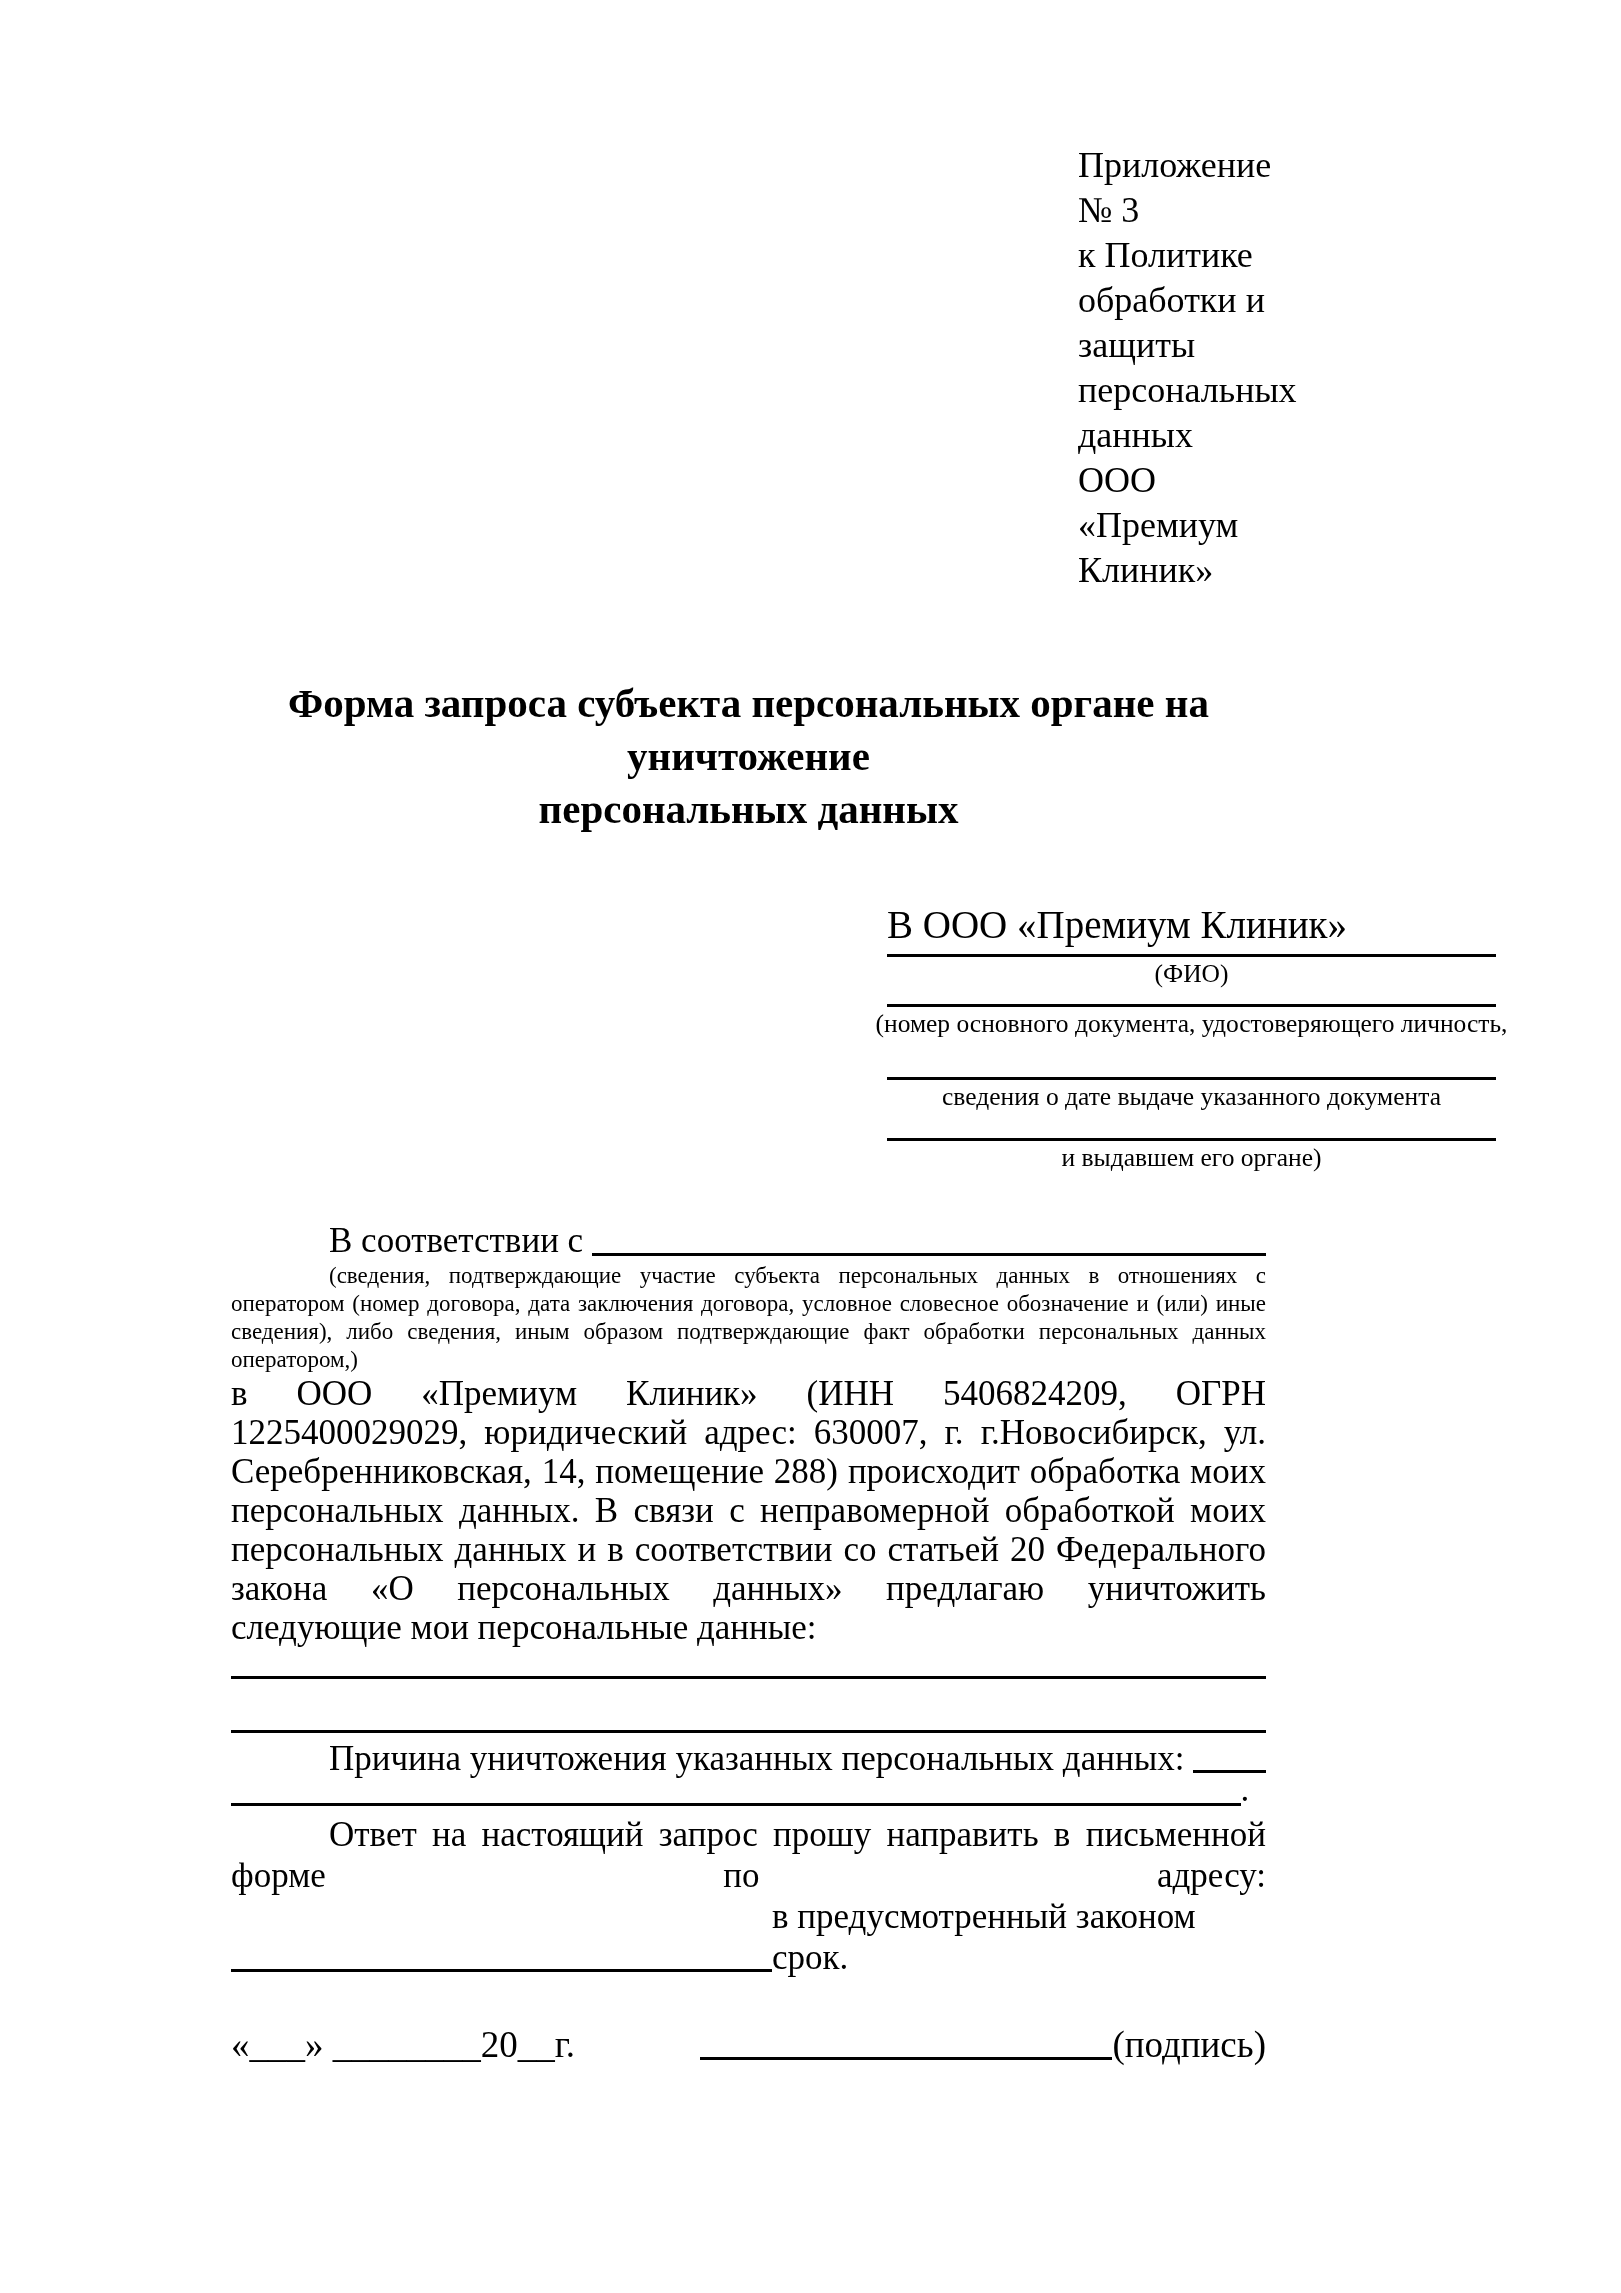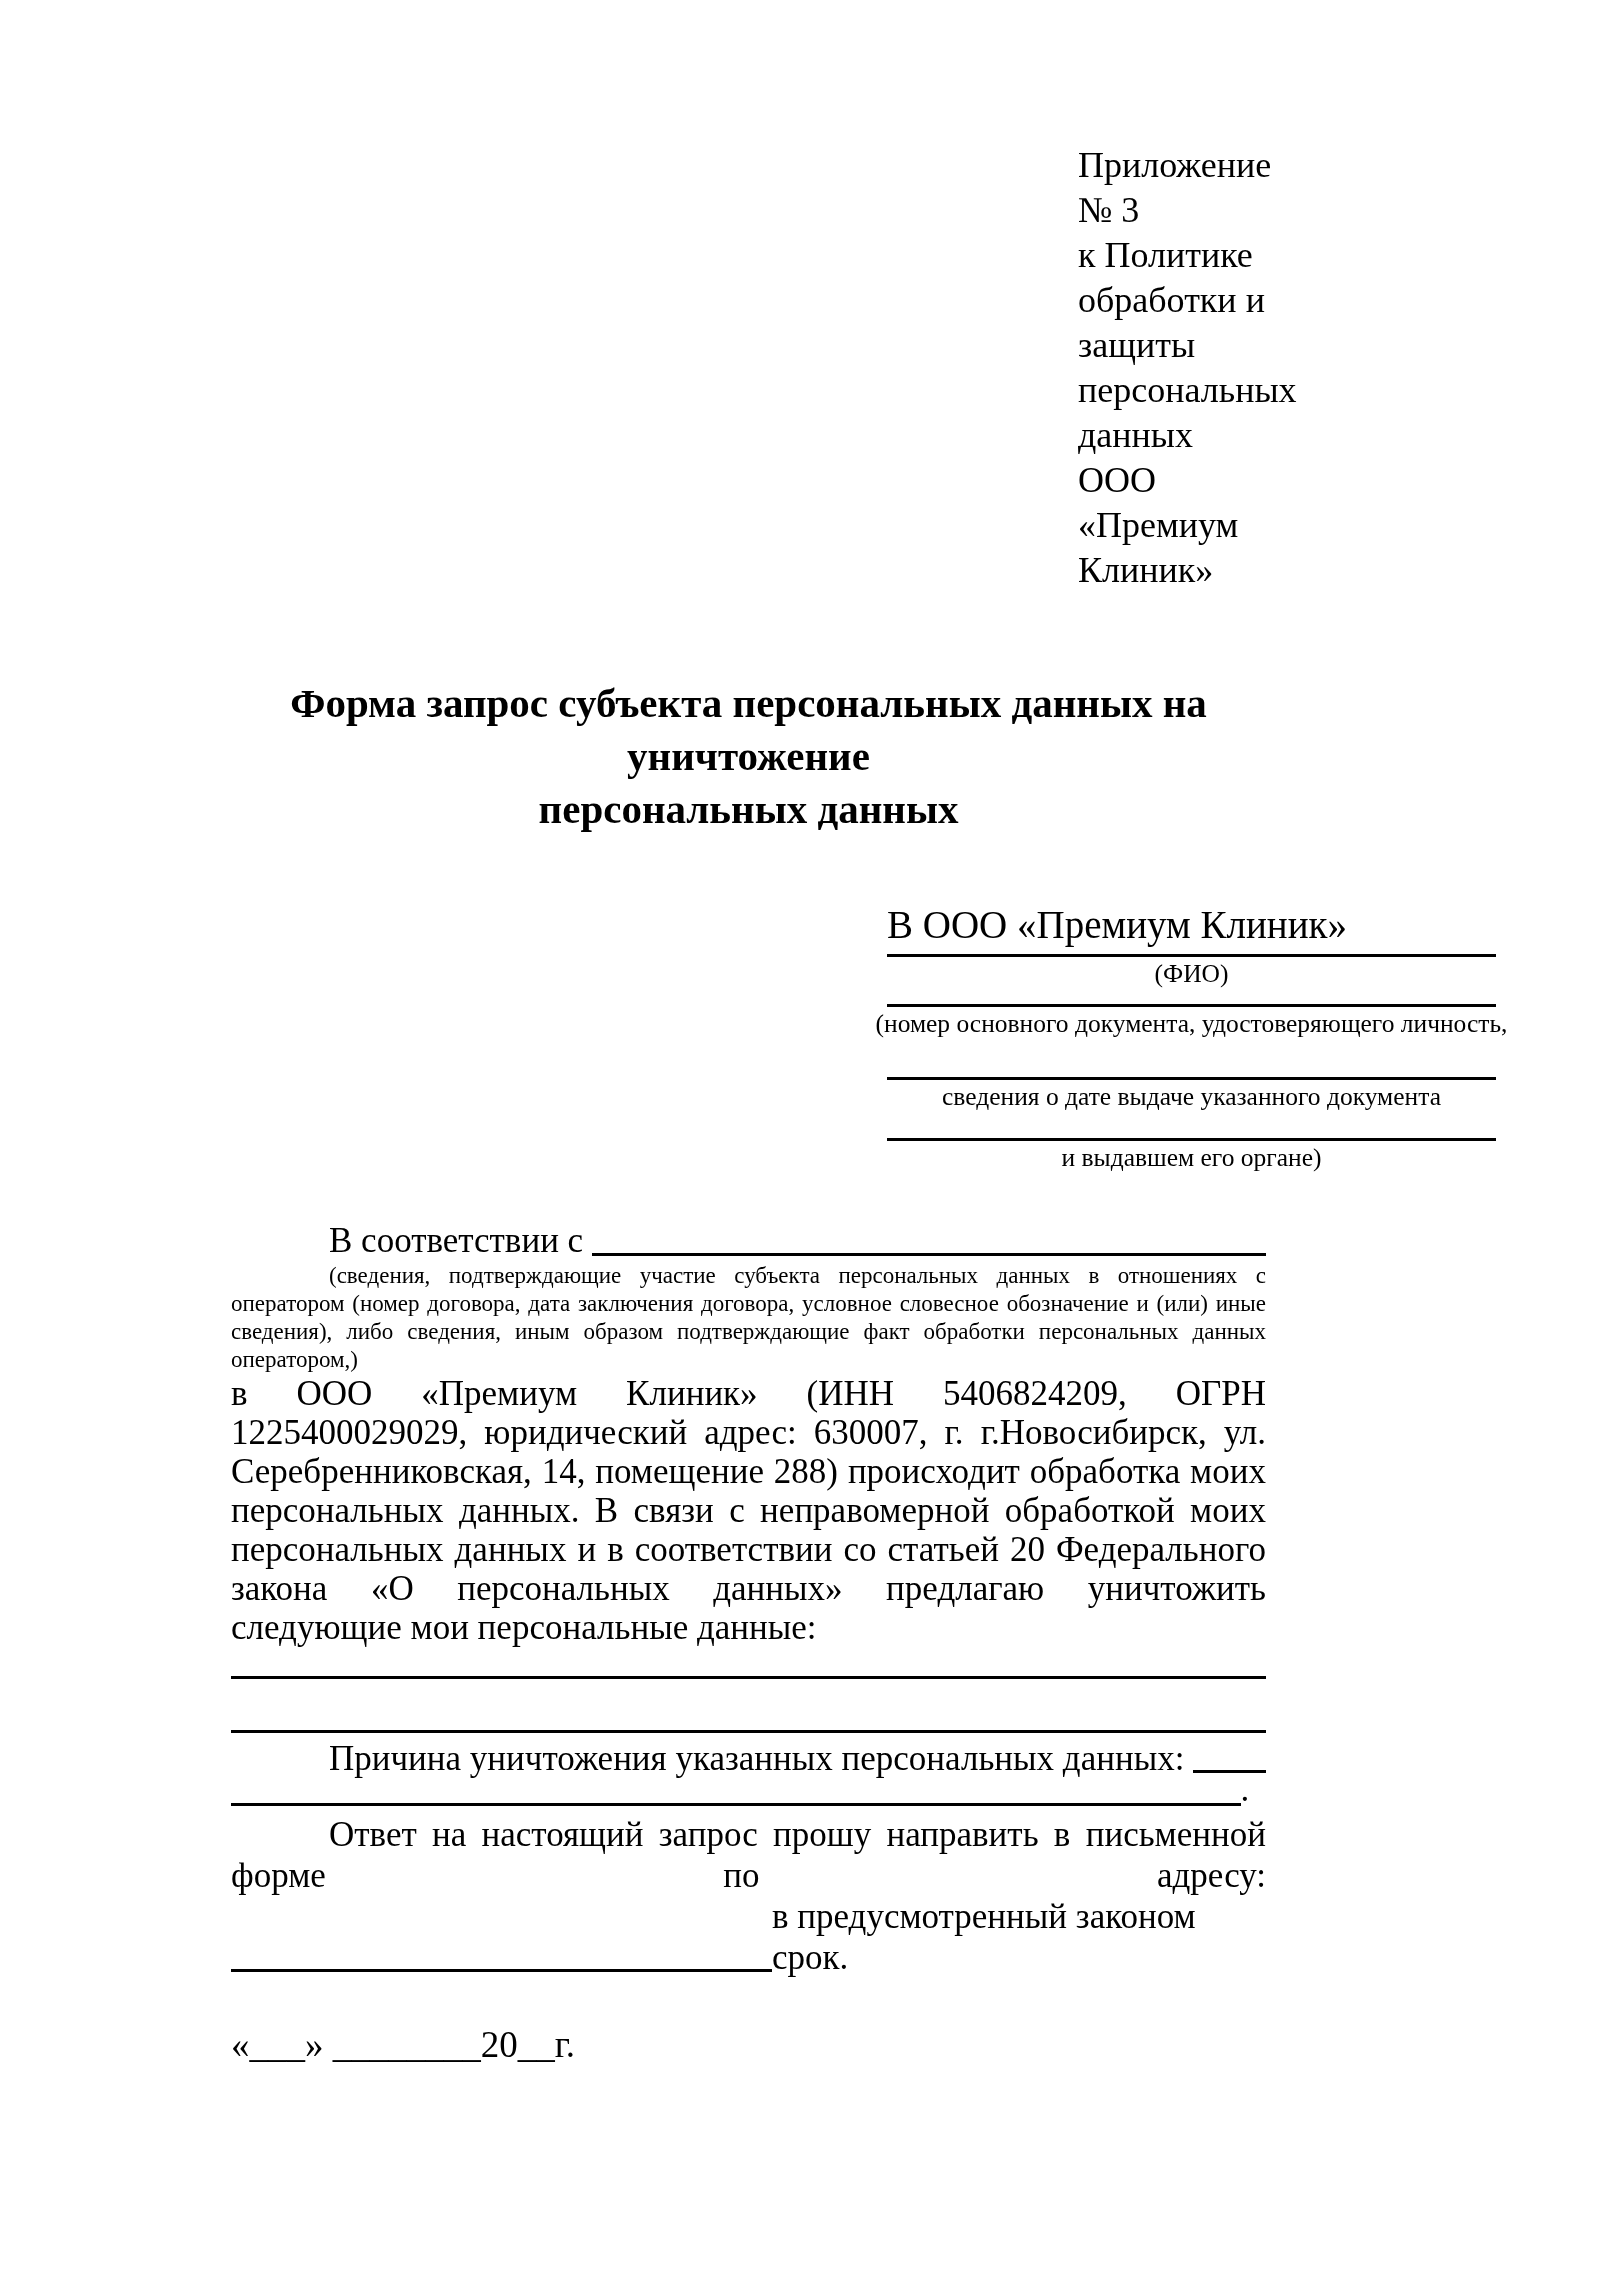--- a/index.html
+++ b/index.html
@@ -66,21 +66,21 @@
 <div class="page">
 
   <div class="header-block">
     <div>Приложение № 3</div>
     <div>к Политике обработки и защиты</div>
     <div>персональных данных</div>
     <div>ООО «Премиум Клиник»</div>
   </div>
 
   <div class="title">
-    <div>Форма запрос субъекта персональных данных на уничтожение</div>
+    <div>Форма запроса субъекта персональных органе на уничтожение</div>
     <div>персональных данных</div>
   </div>
 
   <div class="addressee">
     <div class="to">В ООО «Премиум Клиник»</div>
     <div class="blank b1"></div>
     <div class="caption">(ФИО)</div>
     <div class="blank b2"></div>
     <div class="caption">(номер основного документа, удостоверяющего личность,</div>
     <div class="blank b3"></div>
@@ -113,16 +113,20 @@
 
   <div class="answer-para">Ответ на настоящий запрос прошу направить в письменной форме по адресу:</div>
 
   <div class="address-row">
     <span class="fill"></span>
     <span>в предусмотренный законом срок.</span>
   </div>
 
   <div class="sign-row">
     <span>«___» ________20__г.</span>
+    <span class="sig-group">
+      <span class="fill"></span>
+      <span>(подпись)</span>
+    </span>
   </div>
 
 </div>
 
 
 </body></html>

